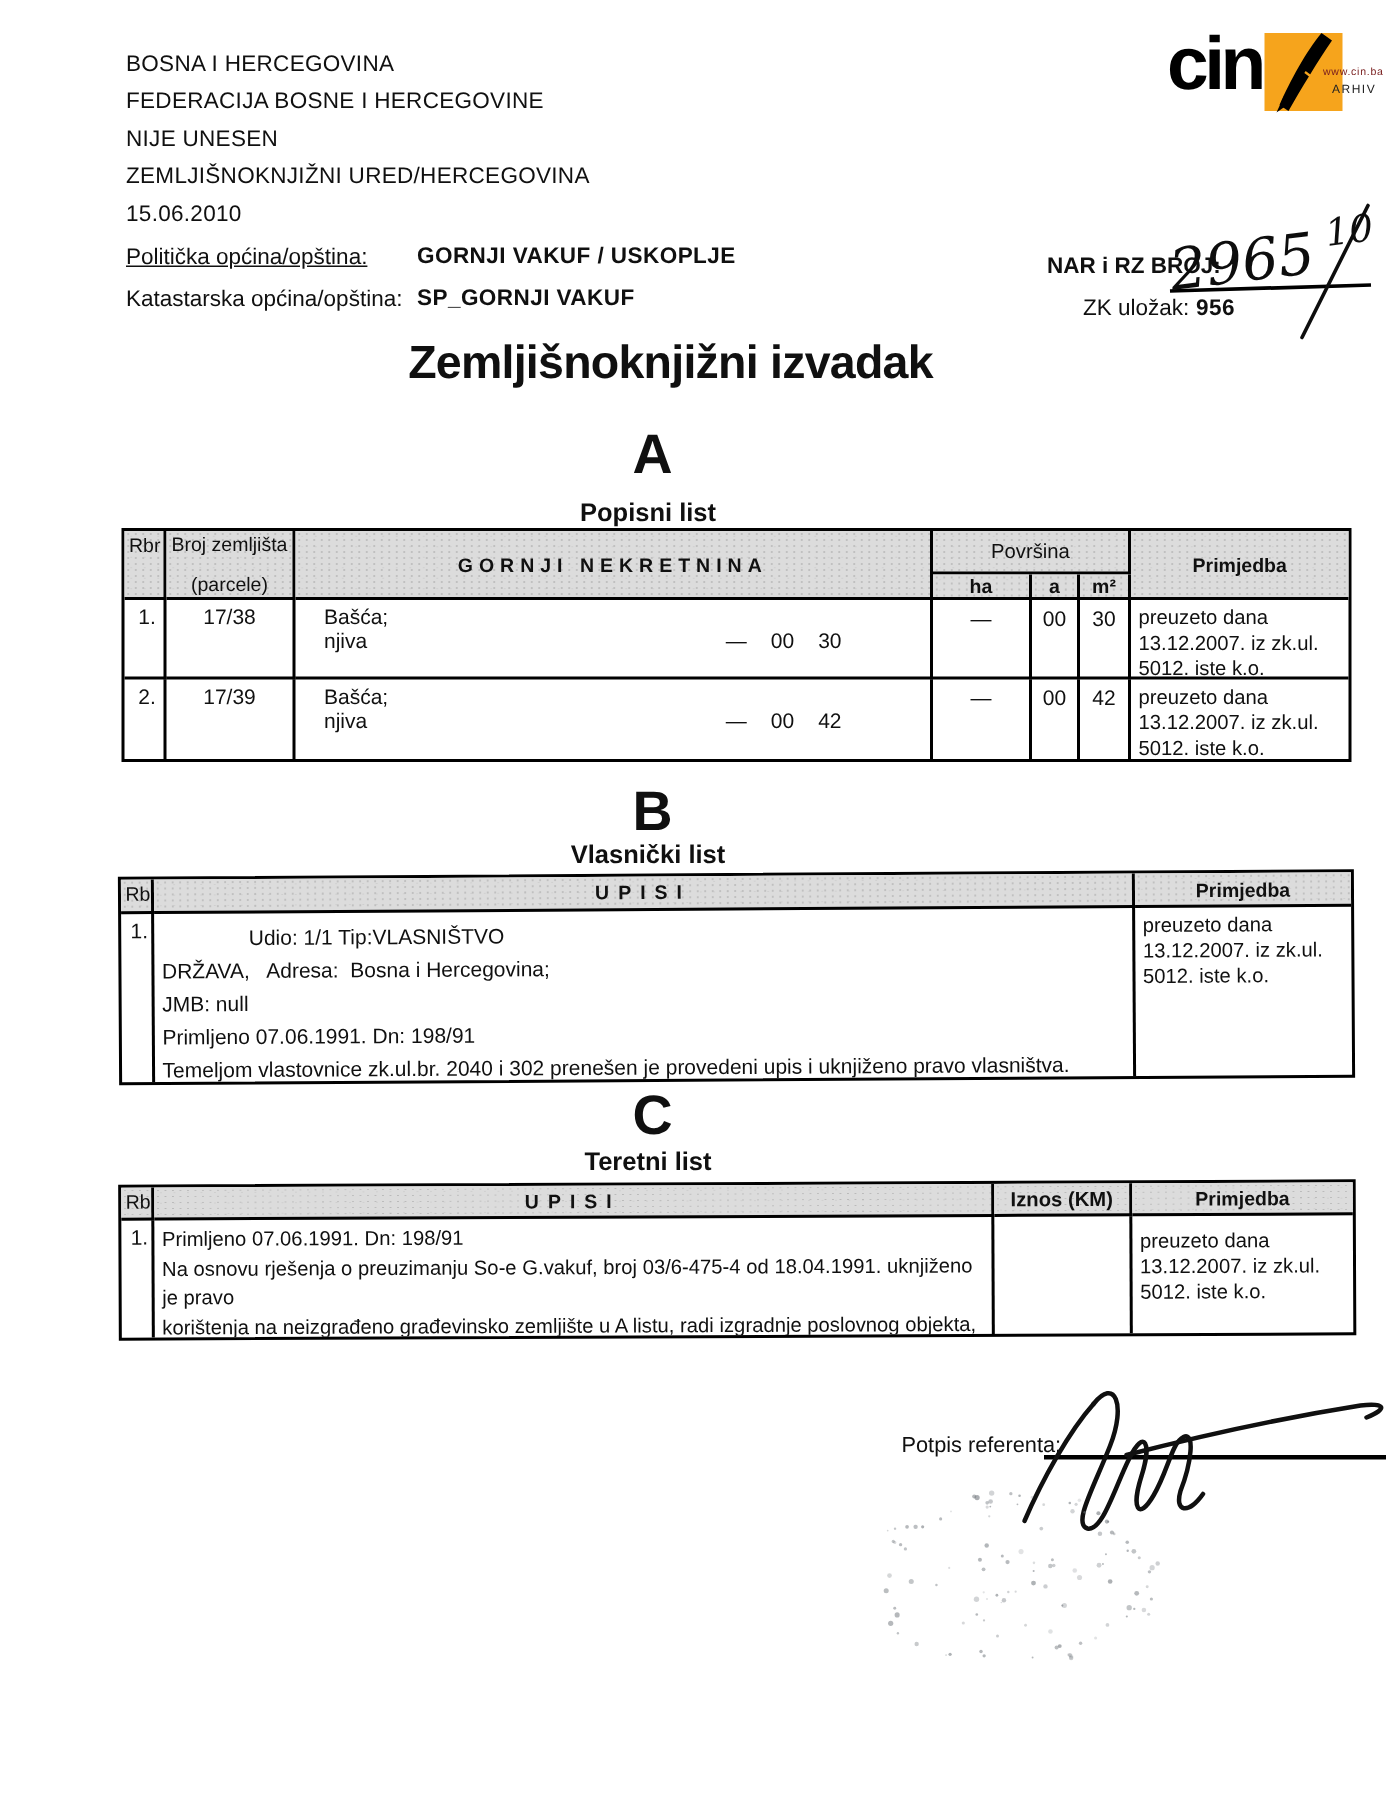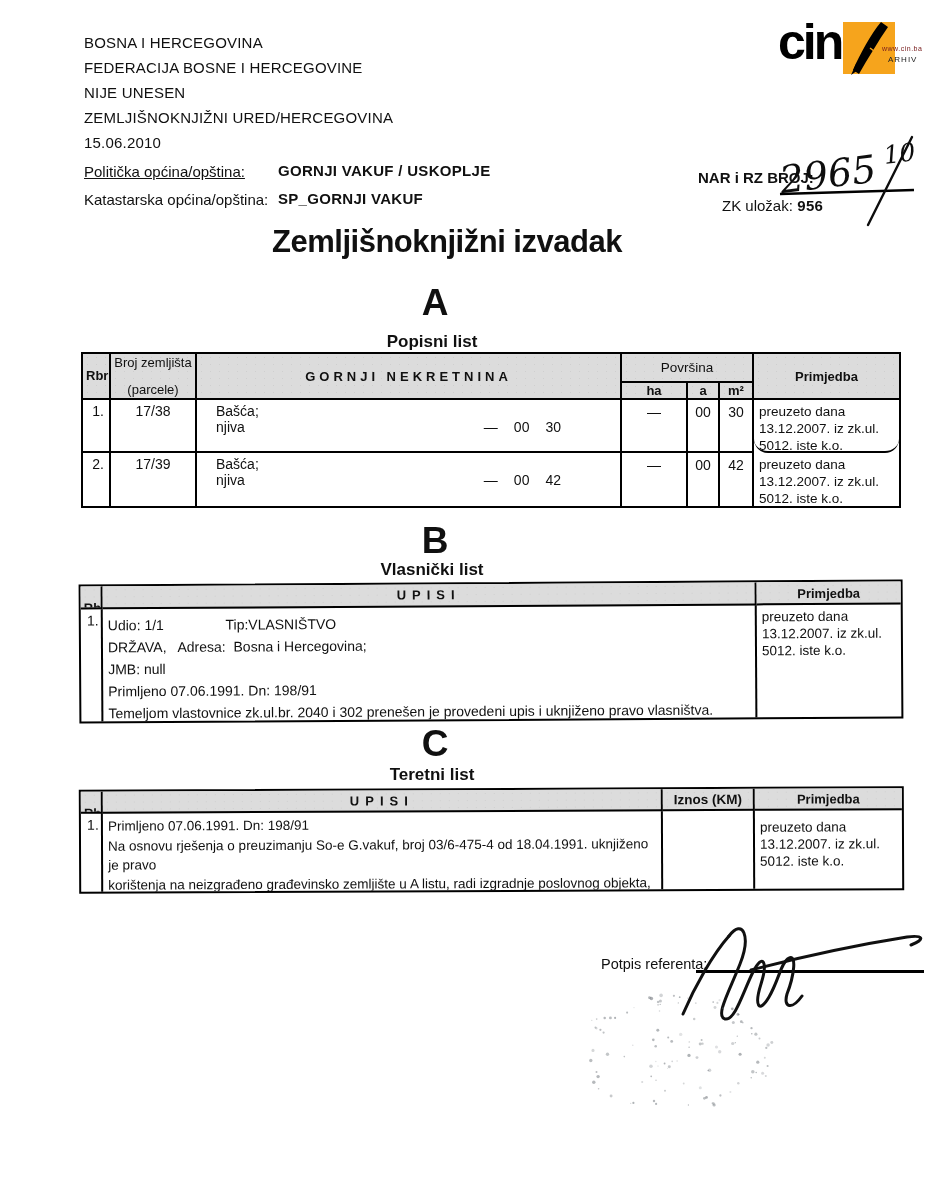--- a/index.html
+++ b/index.html
@@ -36,34 +36,34 @@
   .hc{font-size:13px;font-weight:bold;display:flex;align-items:center;justify-content:center;text-align:center;}
 
   
   .tableA{left:81px;top:352px;width:816px;border:2.5px solid #000;display:grid;
     grid-template-columns:28px 86px 425px 66px 32px 34px auto;
     grid-template-rows:29px 17px 53px 53px;}
   .tdc{font-size:14px;padding:3px 19px;box-sizing:border-box;}
   .oz-line2{display:flex;align-items:baseline;}
   .oz-nums{margin-left:auto;margin-right:40px;display:flex;gap:16px;font-size:14px;}
   .cnum{display:flex;justify-content:center;padding-top:4px;font-size:14px;}
-  .prim{font-size:13.5px;line-height:17px;padding:3px 3px 0 5px;border-radius:14px;}
+  .prim{font-size:13.5px;line-height:17px;padding:3px 3px 0 5px;}
 
   
   .tableB{left:79px;top:582px;width:820px;border:2.5px solid #000;display:grid;
     grid-template-columns:22px 654px auto;grid-template-rows:23px 112px;transform:rotate(-0.35deg);}
   .bline{font-size:14px;line-height:22px;}
   .upisi-h{letter-spacing:6px;font-size:13px;}
 
   
   .tableC{left:79px;top:788px;width:821px;border:2.5px solid #000;display:grid;
     grid-template-columns:22px 560px 92px auto;grid-template-rows:22px 78px;transform:rotate(-0.25deg);}
   .cline{font-size:13.5px;line-height:19.5px;}
 
-  .rbr-cell{font-size:13px;font-weight:bold;padding:14px 0 0 3px;}
+  .rbr-cell{font-size:13px;font-weight:normal;padding:2px 0 0 3px;}
   .rnum{font-size:14px;padding:3px 0 0 4px;text-align:center;}
 
   .sigline{height:2.5px;background:#000;}
   svg text{font-family:"DejaVu Serif",serif;}
 </style>
 </head>
 <body>
 
 <div class="abs letterhead">
   <div>BOSNA I HERCEGOVINA</div>
@@ -172,21 +172,21 @@
 <div class="abs sec-sub" style="top:560px;">Vlasnički list</div>
 
 <div class="abs tableB">
   <div class="cell hdrbg rbr-cell" style="grid-column:1;grid-row:1;">Rbr</div>
   <div class="cell hdrbg hc upisi-h" style="grid-column:2;grid-row:1;">UPISI</div>
   <div class="cell hdrbg hc" style="grid-column:3;grid-row:1;border-right:none;align-items:flex-end;padding-bottom:2px;">Primjedba</div>
 
   <div class="cell rnum nbb" style="grid-column:1;grid-row:2;">1.</div>
   <div class="cell nbb" style="grid-column:2;grid-row:2;padding:5px 0 0 5px;">
     <div class="bline">
-      <span style="display:inline-block;width:114px;">Udio: 1/1</span>
+      <span style="display:inline-block;width:114px;text-align:right;">Udio: 1/1</span>
       <span>Tip:VLASNIŠTVO</span>
     </div>
     <div class="bline prewrap">DRŽAVA,   Adresa:  Bosna i Hercegovina;</div>
     <div class="bline">JMB: null</div>
     <div class="bline">Primljeno 07.06.1991. Dn: 198/91</div>
     <div class="bline">Temeljom vlastovnice zk.ul.br. 2040 i 302 prenešen je provedeni upis i uknjiženo pravo vlasništva.</div>
   </div>
   <div class="cell prim preline nbb" style="grid-column:3;grid-row:2;border-right:none;">preuzeto dana
 13.12.2007. iz zk.ul.
 5012. iste k.o.</div>

